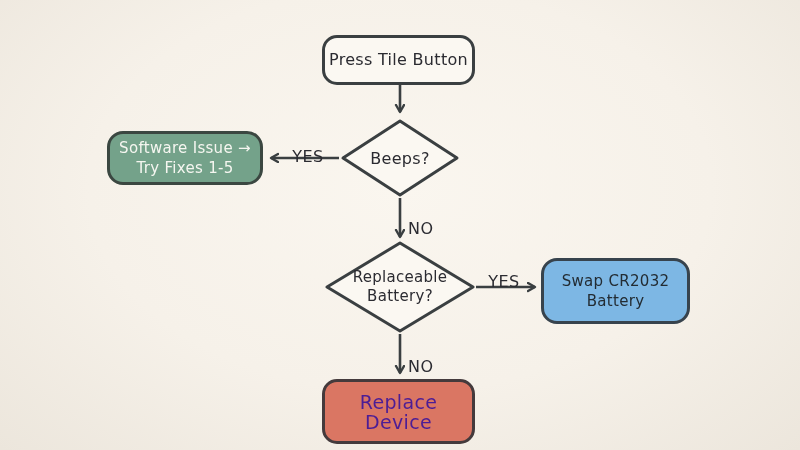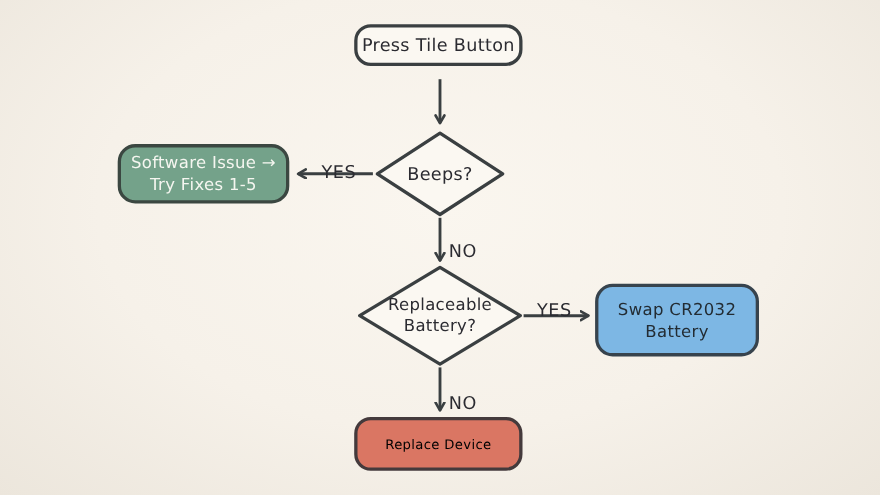--- a/index.html
+++ b/index.html
@@ -17,24 +17,24 @@
     display:flex;align-items:center;justify-content:center;
     text-align:center;
     border:3px solid #3a3f41;
     border-radius:16px;
     box-sizing:border-box;
     font-size:15px;
     line-height:20px;
     letter-spacing:.3px;
     white-space:pre-line;
   }
-  .node-start{left:322px;top:22px;width:153px;height:38px;background:#fbf8f2;font-size:16px;border-radius:15px;}
+  .node-start{left:322px;top:35px;width:153px;height:50px;background:#fbf8f2;font-size:16px;border-radius:15px;}
   .node-software{left:107px;top:131px;width:156px;height:54px;background:#74a28a;color:#f5f6f0;border-color:#3b4741;}
   .node-swap{left:541px;top:258px;width:149px;height:66px;background:#7db7e4;color:#232c33;border-color:#37434d;}
-  .node-replace{left:322px;top:379px;width:153px;height:49px;background:#da7663;color:#000000;border-color:#443a3c;border-radius:15px;font-size:12px;}
+  .node-replace{left:322px;top:379px;width:153px;height:65px;background:#da7663;color:#4c1d95;border-color:#443a3c;border-radius:15px;font-size:19px;}
   .diamond-label{
     position:absolute;
     display:flex;align-items:center;justify-content:center;
     text-align:center;
     font-size:15px;line-height:19px;letter-spacing:.3px;
     white-space:pre-line;
   }
   .label-beeps{left:348px;top:146px;width:104px;height:24px;font-size:16px;}
   .label-battery{left:338px;top:267px;width:124px;height:40px;}
   .edge-label{

